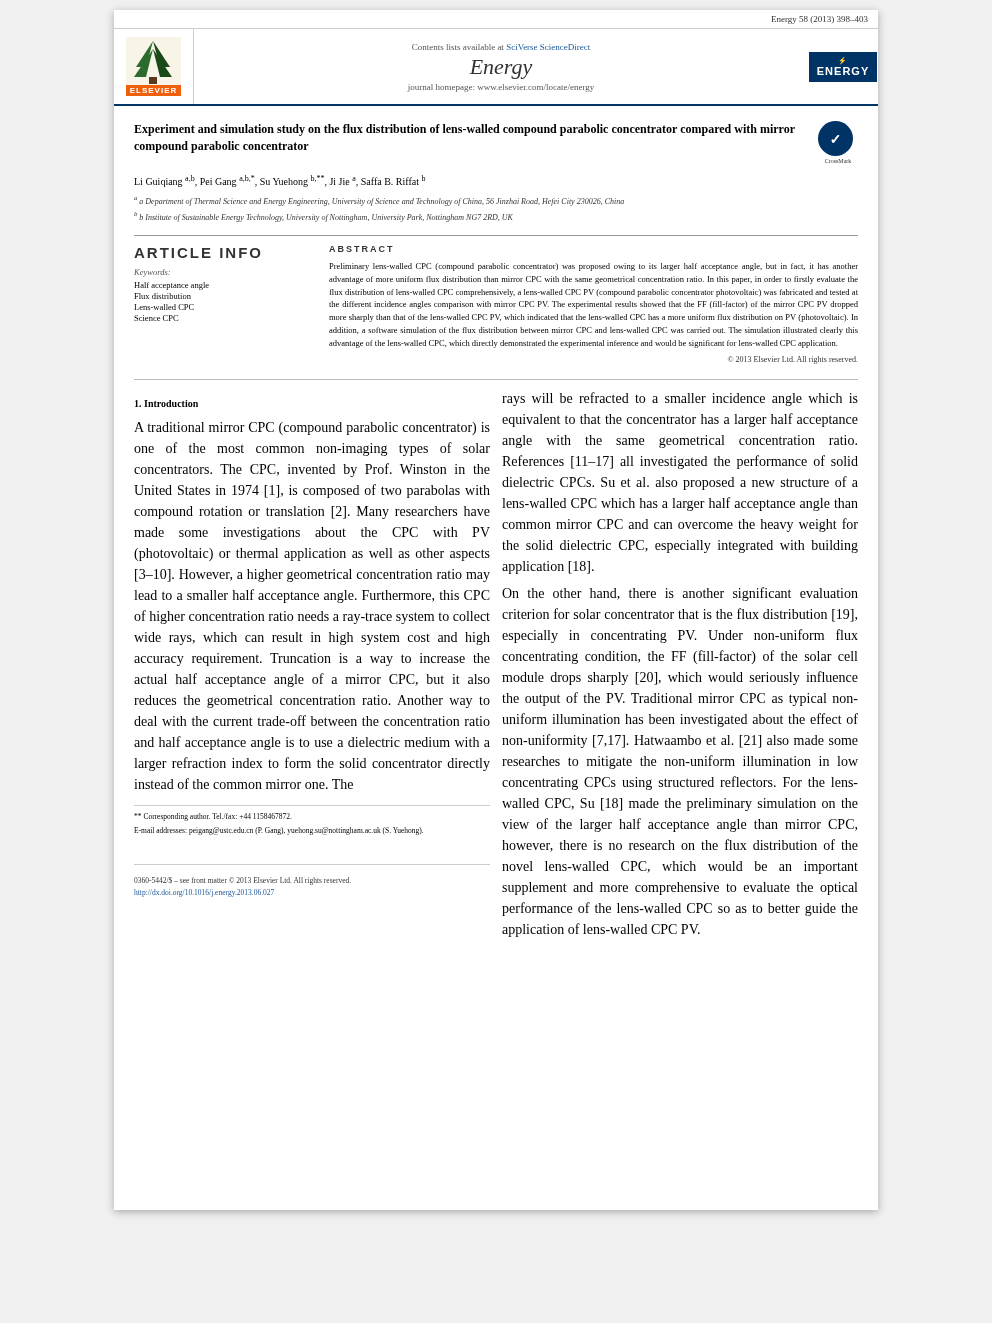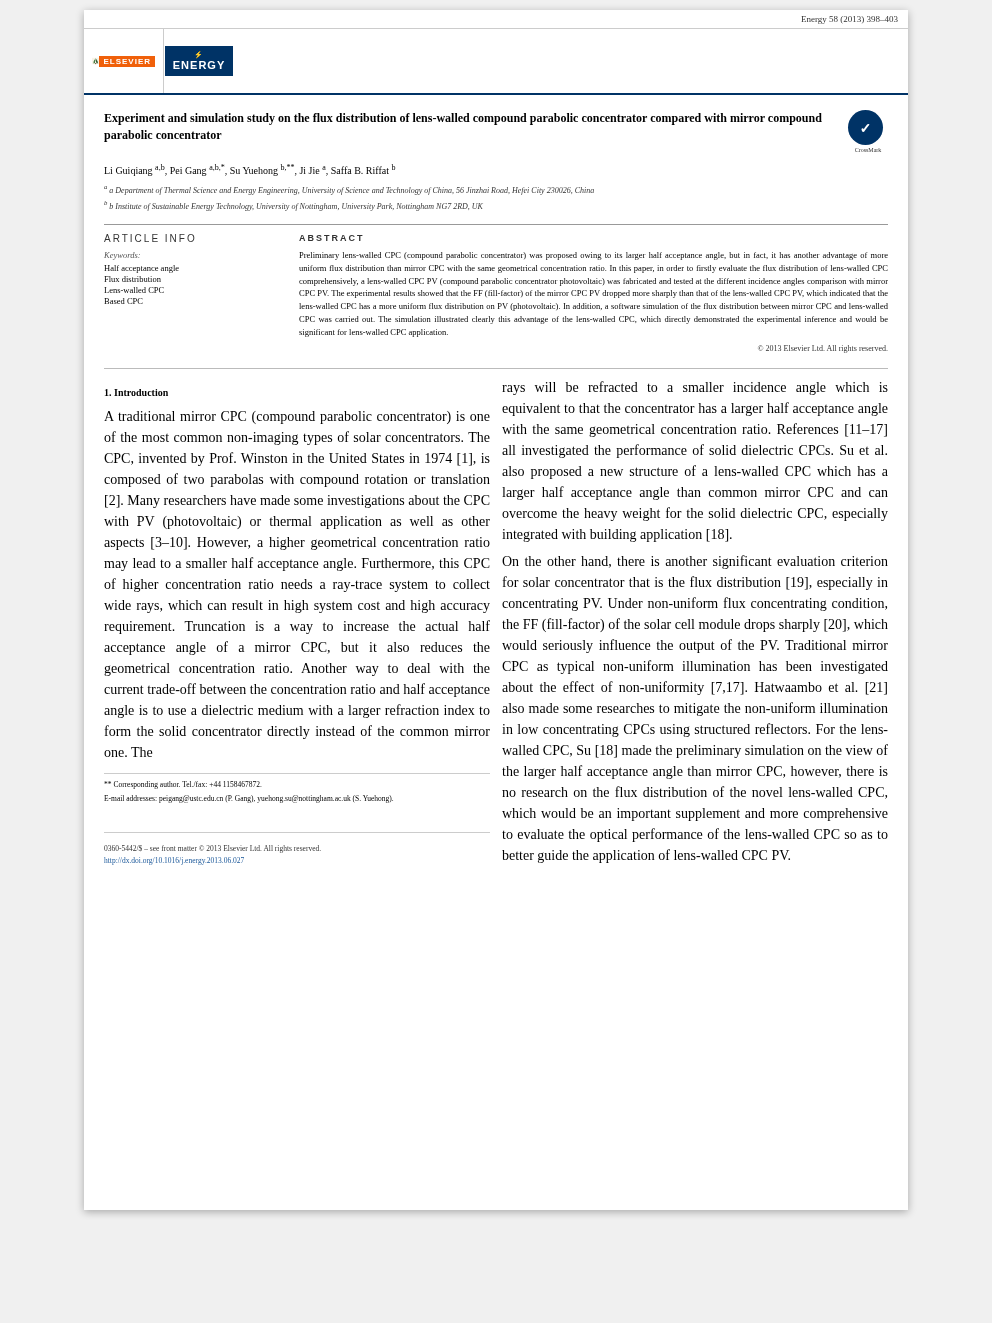--- a/index.html
+++ b/index.html
@@ -7,21 +7,21 @@
       background: #f0f0f0;
       font-family: 'Times New Roman', Times, serif;
       font-size: 10px;
       color: #000;
       display: flex;
       justify-content: center;
       padding: 10px;
     }
     .page {
       background: #fff;
-      width: 824px;
+      width: 764px;
       min-height: 1200px;
       padding: 0;
       box-shadow: 0 2px 8px rgba(0,0,0,0.3);
     }
     
     .header-top {
       background: #fff;
       border-bottom: 1px solid #ccc;
       padding: 4px 10px;
       text-align: right;
@@ -32,21 +32,21 @@
       display: flex;
       align-items: center;
       border-bottom: 2px solid #003366;
       padding: 0;
     }
     .elsevier-logo {
       width: 80px;
       padding: 8px;
       border-right: 1px solid #ccc;
       display: flex;
-      flex-direction: row;
+      flex-direction: column;
       align-items: center;
     }
     .elsevier-label {
       background: #f0600a;
       color: #fff;
       font-size: 8px;
       font-weight: bold;
       padding: 1px 4px;
       letter-spacing: 1px;
       font-family: Arial, sans-serif;
@@ -160,27 +160,27 @@
       margin-bottom: 15px;
       border-top: 1px solid #999;
       padding-top: 8px;
     }
     .article-info {
       width: 180px;
       flex-shrink: 0;
       font-size: 8.5px;
     }
     .info-label {
-      font-size: 10px;
+      font-size: 15px;
       letter-spacing: 2px;
       color: #333;
       margin-bottom: 6px;
       font-style: normal;
       font-family: Arial, sans-serif;
-      font-weight: normal;
+      font-weight: bold;
     }
     .info-block {
       margin-bottom: 8px;
     }
     .info-sublabel {
       font-size: 8px;
       font-style: italic;
       color: #555;
       margin-bottom: 2px;
     }
@@ -296,20 +296,30 @@
 
         <polygon points="27,4 10,30 20,30" fill="#2d6a2d"></polygon>
         <polygon points="27,12 8,40 20,40" fill="#2d6a2d"></polygon>
         <polygon points="27,4 44,30 34,30" fill="#1a4a1a"></polygon>
         <polygon points="27,12 46,40 34,40" fill="#1a4a1a"></polygon>
         <rect x="23" y="40" width="8" height="7" fill="#5a3a1a"></rect>
       </svg>
       <div class="elsevier-label">ELSEVIER</div>
     </div>
 
+    <div class="journal-center">
+      <div class="sciverse-line">
+        <span>Contents lists available at</span>
+        <span style="color:#1a5799;">SciVerse ScienceDirect</span>
+      </div>
+      <div class="journal-name">Energy</div>
+      <div class="journal-homepage">
+        <span>journal homepage: www.elsevier.com/locate/energy</span>
+      </div>
+    </div>
 
     <div class="journal-right">
       <div class="energy-badge">
         <span style="font-size:7px; display:block; letter-spacing:0">⚡</span>
         <span>ENERGY</span>
       </div>
     </div>
   </div>
 
   <div class="article-body">
@@ -333,21 +343,21 @@
 
     <div class="info-abstract">
 
       <div class="article-info">
         <div class="info-label">ARTICLE INFO</div>
         <div class="info-block">
           <div class="keywords-label">Keywords:</div>
           <div class="keyword-item">Half acceptance angle</div>
           <div class="keyword-item">Flux distribution</div>
           <div class="keyword-item">Lens-walled CPC</div>
-          <div class="keyword-item">Based CPC</div>
+          <div class="keyword-item">Science CPC</div>
         </div>
       </div>
 
       <div class="abstract-section">
         <div class="abstract-label">ABSTRACT</div>
         <p class="abstract-text">Preliminary lens-walled CPC (compound parabolic concentrator) was proposed owing to its larger half acceptance angle, but in fact, it has another advantage of more uniform flux distribution than mirror CPC with the same geometrical concentration ratio. In this paper, in order to firstly evaluate the flux distribution of lens-walled CPC comprehensively, a lens-walled CPC PV (compound parabolic concentrator photovoltaic) was fabricated and tested at the different incidence angles comparison with mirror CPC PV. The experimental results showed that the FF (fill-factor) of the mirror CPC PV dropped more sharply than that of the lens-walled CPC PV, which indicated that the lens-walled CPC has a more uniform flux distribution on PV (photovoltaic). In addition, a software simulation of the flux distribution between mirror CPC and lens-walled CPC was carried out. The simulation illustrated clearly this advantage of the lens-walled CPC, which directly demonstrated the experimental inference and would be significant for lens-walled CPC application.</p>
         <div class="copyright-line">© 2013 Elsevier Ltd. All rights reserved.</div>
       </div>
     </div>
 

